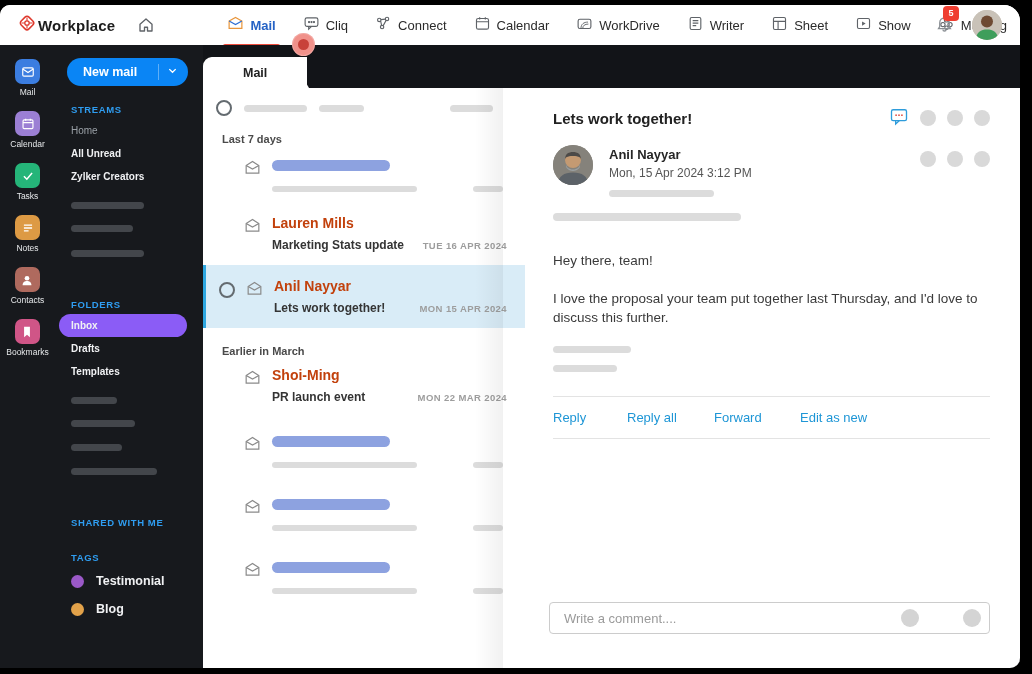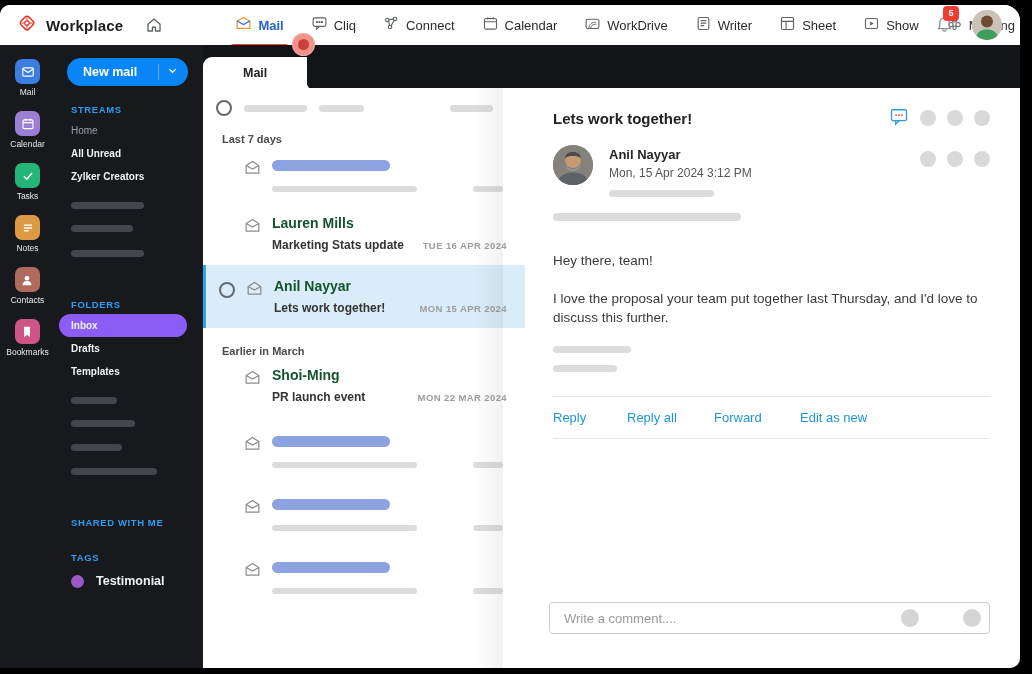--- a/index.html
+++ b/index.html
@@ -4,21 +4,21 @@
 <style>
   * { margin:0; padding:0; box-sizing:border-box; }
   html,body { width:1032px; height:674px; background:#000; overflow:hidden;
     font-family:"Liberation Sans", sans-serif; }
 
   .window { position:absolute; left:0; top:5px; width:1020px; height:663px;
     background:#fff; border-radius:10px 16px 10px 0; overflow:hidden; }
 
   
   .topbar { position:relative; height:40px; background:#fff; display:flex; align-items:center; }
-  .brand { display:flex; align-items:center; gap:8px; padding-left:16px; }
+  .brand { display:flex; align-items:center; padding-left:16px; }
   .brand-name { font-size:15px; font-weight:bold; color:#1c1c1c; letter-spacing:.2px; }
   .home-btn { margin-left:22px; display:flex; align-items:center; }
   .nav { display:flex; align-items:center; gap:27px; margin-left:72px; }
   .nav-item { position:relative; display:flex; align-items:center; gap:6px; font-size:13px;
     color:#2b2b2b; cursor:pointer; padding:4px 0; }
   .nav-item span { white-space:nowrap; }
   .nav-item.active { color:#2462c5; font-weight:bold; }
   .nav-item.active::after { content:""; position:absolute; left:-4px; right:-4px; bottom:-9px;
     height:4px; border-radius:3px; background:#ee4b3b; }
   .topbar-right { position:absolute; right:18px; top:0; height:40px; display:flex;
@@ -74,21 +74,21 @@
     background:linear-gradient(to right, rgba(0,0,0,0), rgba(0,0,0,.055)); }
   .list-title { font-size:15px; font-weight:bold; color:#222; padding:21px 0 0 18px; }
   .list-header { display:flex; align-items:center; gap:12px; padding:12px 0 0 13px; }
   .circ { width:16px; height:16px; border:2px solid #646b70; border-radius:50%; flex-shrink:0; }
   .bar { display:inline-block; background:#dcdcdc; border-radius:4px; height:7px; }
   .bar.blue { background:#8da2e0; height:11px; border-radius:6px; }
   .section-label { font-size:11px; font-weight:bold; color:#4a4a4a; padding:17px 0 2px 19px; }
   .mrow { display:flex; align-items:flex-start; gap:10px; padding:13px 18px 13px 40px; position:relative; }
   .mrow .env { flex-shrink:0; margin-top:1px; }
   .rcontent { flex:1; min-width:0; }
-  .rsender { font-size:14px; font-weight:bold; color:#14532d; }
+  .rsender { font-size:14px; font-weight:bold; color:#c2410c; }
   .rline2 { display:flex; align-items:center; justify-content:space-between; margin-top:7px; }
   .rsubject { font-size:12px; font-weight:bold; color:#343434; }
   .rdate { font-size:9.5px; font-weight:bold; color:#9d9d9d; letter-spacing:.4px; white-space:nowrap; }
   .mrow.selected { background:#d9ecf7; border-left:3px solid #2ea7e0; padding-left:13px; }
   .mrow.selected .rowcheck { margin-top:4px; }
   .mrow.ph { padding-top:10px; padding-bottom:10px; }
   .mrow.ph .rline2 { margin-top:11px; }
 
   
   .reading { flex:1; position:relative; padding:18px 30px 0 28px; }
@@ -320,20 +320,24 @@
       <div class="skel" style="width:51px; margin-top:17px"></div>
       <div class="skel" style="width:86px; margin-top:17px"></div>
 
       <div class="sec-heading" style="margin-top:42px">SHARED WITH ME</div>
 
       <div class="sec-heading" style="margin-top:24px">TAGS</div>
       <div class="tag-item">
         <span class="tag-dot" style="background:#9b59c8"></span>
         <span>Testimonial</span>
       </div>
+      <div class="tag-item">
+        <span class="tag-dot" style="background:#e2a24a"></span>
+        <span>Blog</span>
+      </div>
     </aside>
 
     <section class="content">
       <div class="tabstrip">
         <div class="tab-round"></div>
         <div class="tab">Mail</div>
       </div>
 
       <div class="content-body">
 

